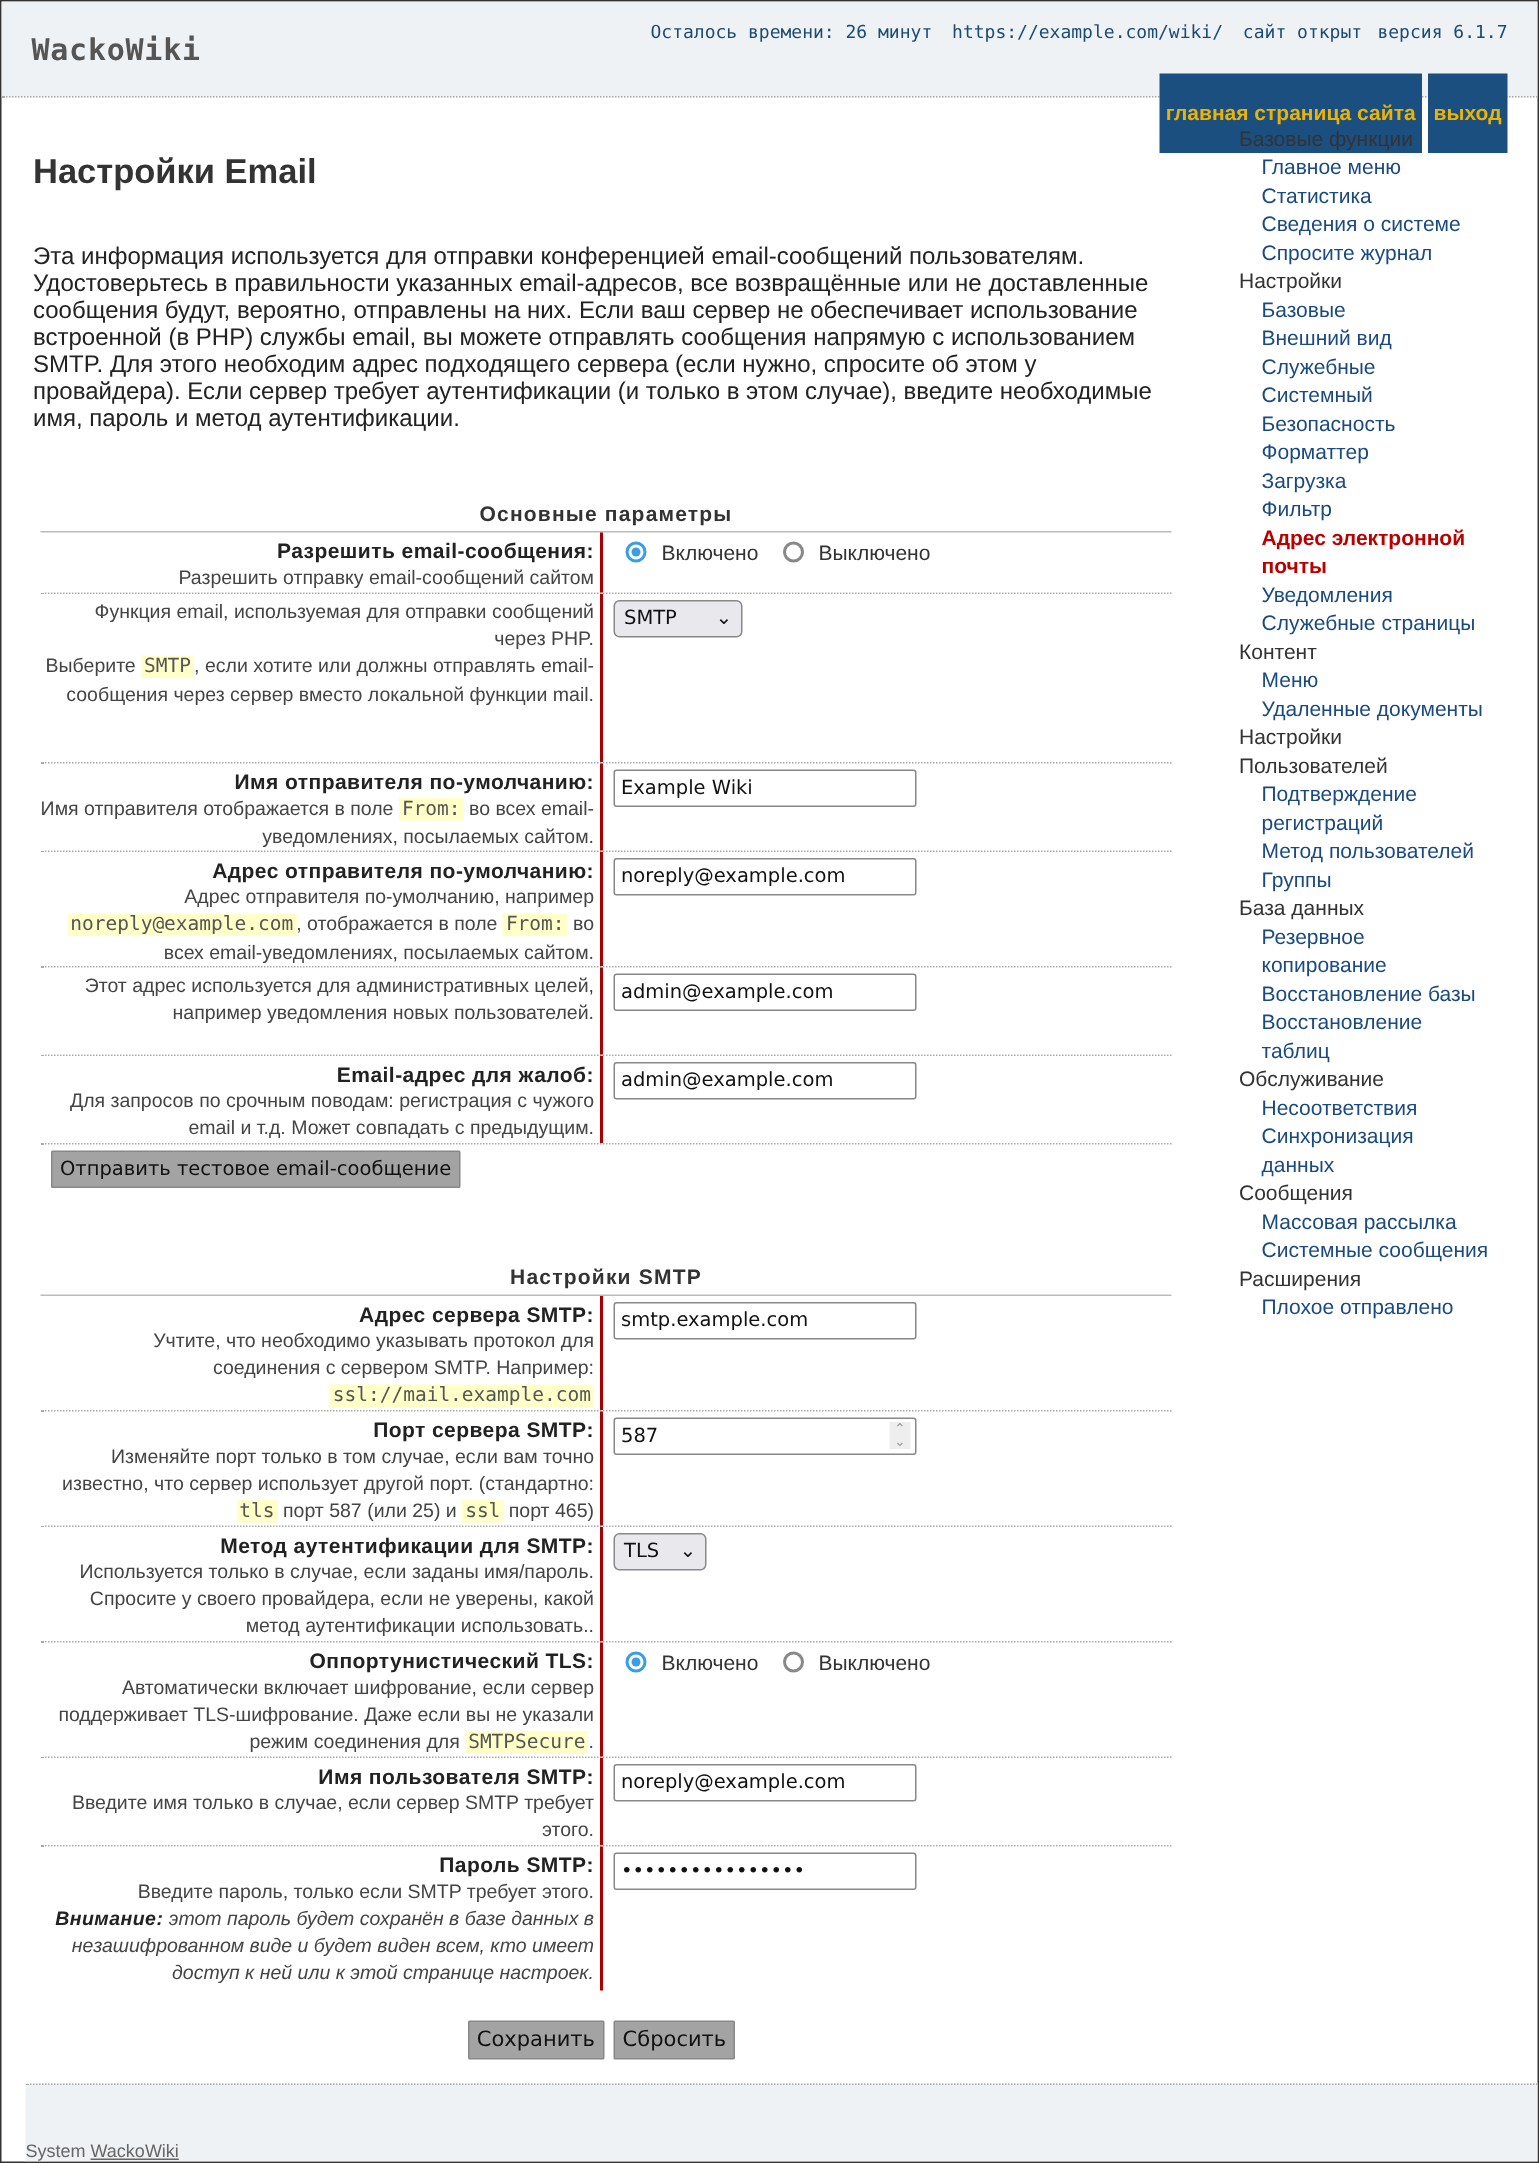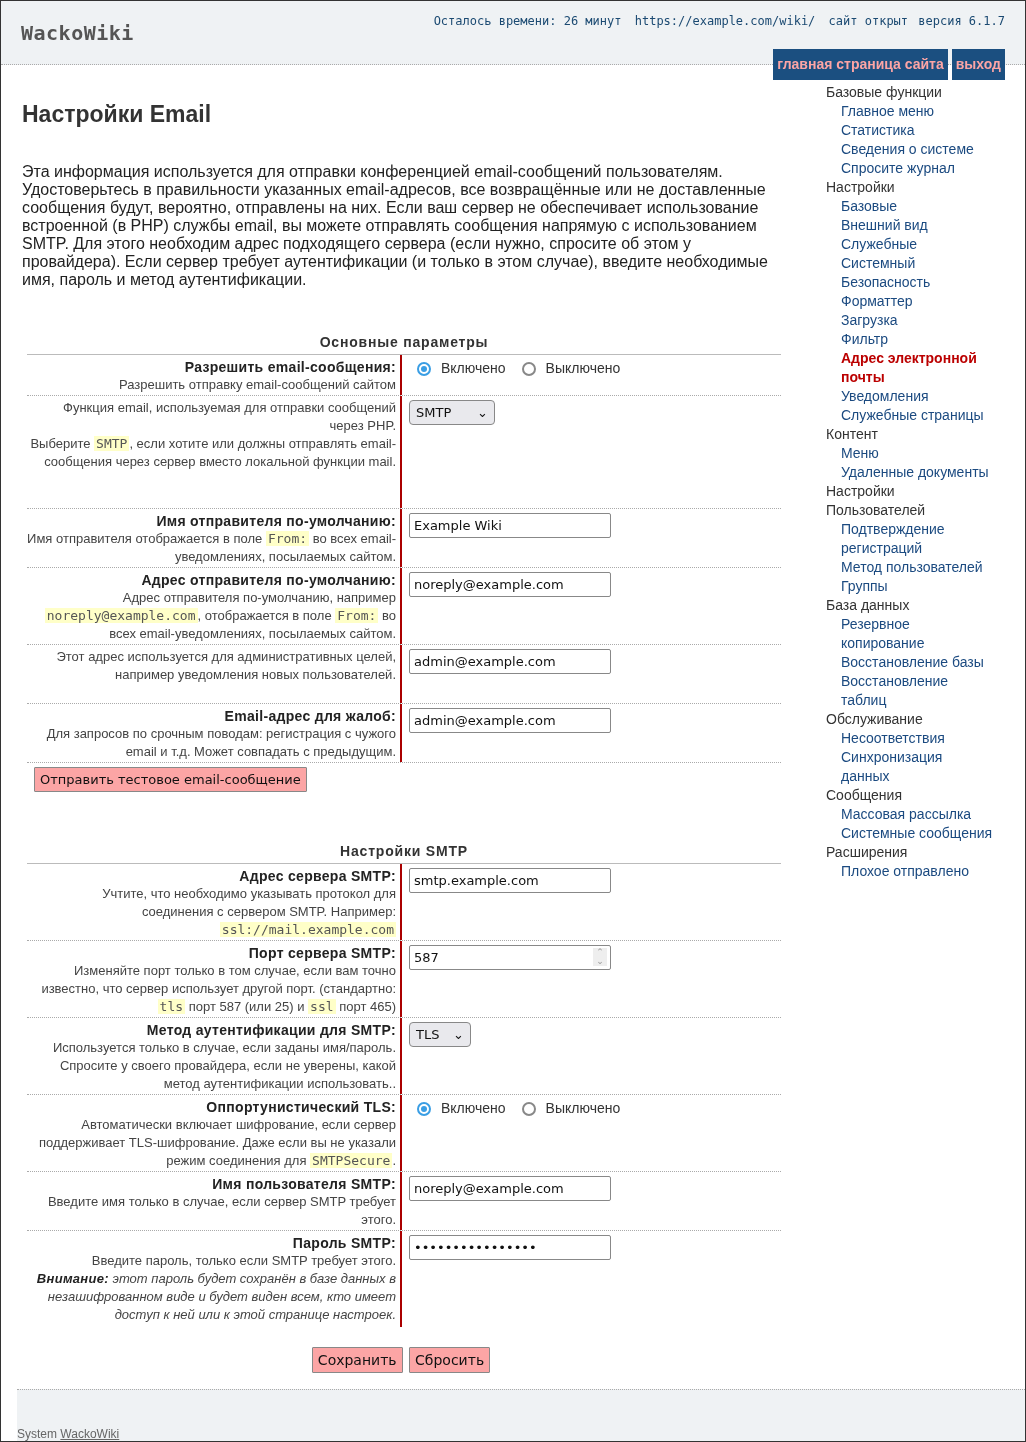--- a/index.html
+++ b/index.html
@@ -26,22 +26,22 @@
   .meta {
     position: absolute; right: 20px; top: 13px;
     font-family: "DejaVu Sans Mono", monospace; font-size: 12px;
     color: #1b4a72;
   }
   .meta span { margin-left: 6px; }
   .top-buttons {
     position: absolute; right: 20px; top: 48px; display: flex; gap: 4px;
   }
   .top-buttons a {
-    background: #1b4f80; color: #fca5a5; font-weight: bold;
-    font-size: 14px; padding: 7px 4px; text-decoration: none; line-height: 17px;
+    background: #1b4f80; color: #eab308; font-weight: bold;
+    font-size: 14px; padding: 18px 4px; text-decoration: none; line-height: 17px;
   }
   .main { position: absolute; left: 20px; top: 64px; width: 760px; }
   h1 {
     margin: 0; position: absolute; top: 36px; left: 1px;
     font-size: 23px; color: #333; font-weight: bold;
   }
   .intro {
     position: absolute; top: 98px; left: 1px; width: 760px;
     font-size: 16px; line-height: 18px; color: #222;
   }
@@ -58,21 +58,21 @@
     width: 375px; text-align: right; padding: 3px 4px 2px 0;
     border-right: 2px solid #a00;
     font-size: 13px; line-height: 18px; color: #444;
   }
   .lbl b { display: block; font-size: 14px; color: #222; letter-spacing: 0.3px; }
   .lbl code {
     font-family: "DejaVu Sans Mono", monospace; background: #ffffc8; color: #555;
     padding: 0 2px;
   }
   .val { padding: 4px 0 0 7px; font-size: 14px; }
-  .radio-group { display: flex; align-items: flex-end; gap: 6px; margin-top: 1px; padding-left: 2px;}
+  .radio-group { display: flex; align-items: center; gap: 6px; margin-top: 1px; padding-left: 2px;}
   .radio {
     width: 14px; height: 14px; border-radius: 50%; border: 2px solid #888;
     display: inline-block; position: relative; margin-left: 6px;
   }
   .radio.on { border-color: #3a9ee4; }
   .radio.on::after {
     content: ""; position: absolute; left: 2px; top: 2px; width: 6px; height: 6px;
     border-radius: 50%; background: #3a9ee4;
   }
   .radio-label { font-size: 14px; color: #333; margin-right: 4px; margin-left: 4px; }
@@ -85,21 +85,21 @@
   .spin {
     position: absolute; right: 4px; top: 3px; width: 14px; height: 18px;
     background: #eee; font-size: 9px; color: #999; text-align: center; line-height: 9px;
   }
   .select {
     display: inline-flex; align-items: center; justify-content: space-between;
     height: 25px; border: 1px solid #888; border-radius: 4px; background: #e9e9ed;
     font-family: "DejaVu Sans", sans-serif; font-size: 13px; padding: 0 6px; color: #111;
   }
   .btn {
-    height: 25px; border: 1px solid #888; border-radius: 1px; background: #fca5a5;
+    height: 25px; border: 1px solid #888; border-radius: 1px; background: #a3a3a3;
     font-family: "DejaVu Sans", sans-serif; font-size: 13px; padding: 0 5px; color: #111;
   }
   .sidebar {
     position: absolute; left: 825px; top: 82px; width: 195px;
     font-size: 14px; line-height: 19px;
   }
   .sb-group { color: #333; }
   .sb-item { color: #1b4a80; padding-left: 15px; display: block; text-decoration: none; }
   .sb-item.active { color: #b00; font-weight: bold; }
   .footer {

